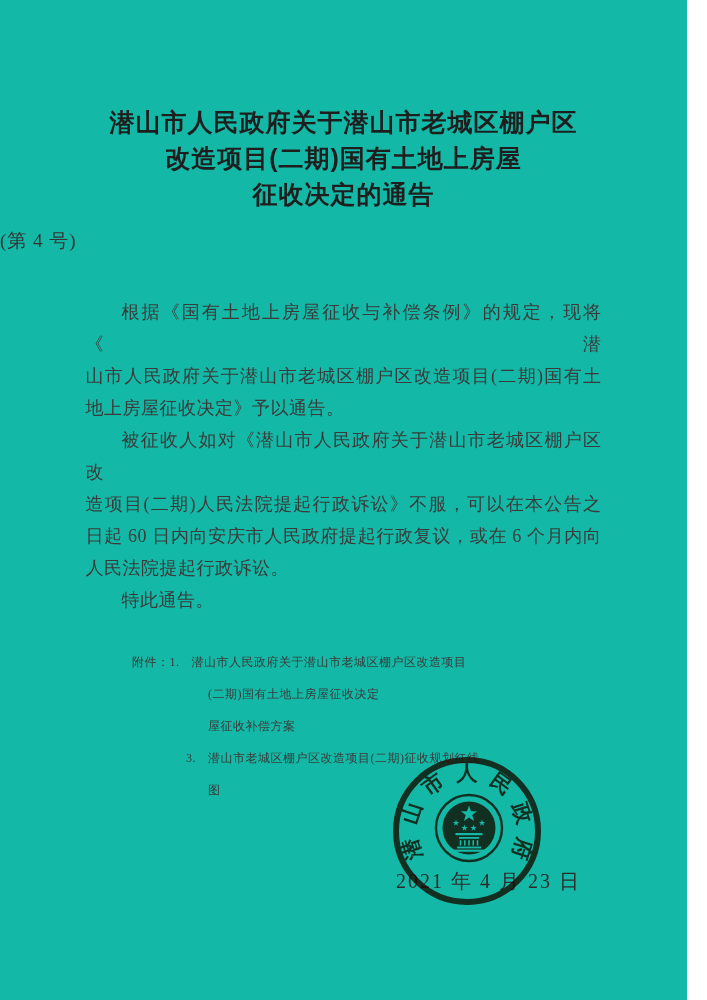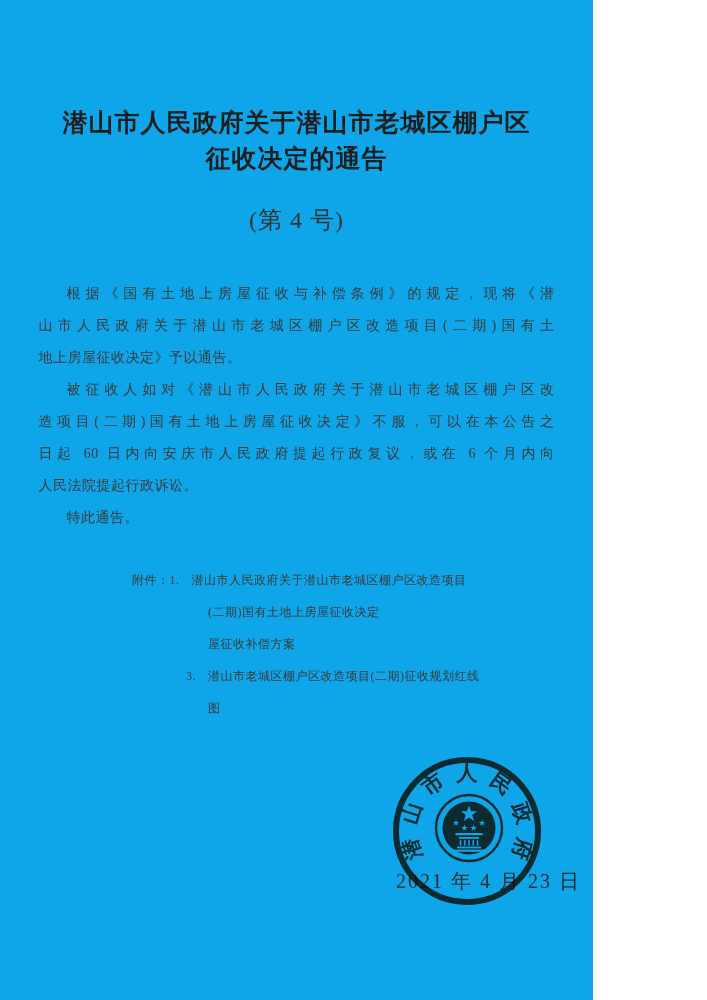--- a/index.html
+++ b/index.html
@@ -1,44 +1,43 @@
 <!DOCTYPE html>
 <html style="--seal: #d63a2b;"><head>
 <meta charset="utf-8">
 <style>
   html,body{margin:0;padding:0;background:#ffffff;}
   .page{
     position:relative;
-    width:593px;height:1000px;
-    background:#0ea5e9;
+    width:687px;height:1000px;
+    background:#14b8a6;
     overflow:hidden;
     font-family:"Liberation Serif",serif;
     color:#3a3a3a;
   }
   .title{
     padding-top:104px;
     text-align:center;
     font-family:"Liberation Sans",sans-serif;
     font-weight:700;
     font-size:25px;
     line-height:36px;
     letter-spacing:1px;
     color:#1e1e1e;
   }
   .doc-number{
-    margin-top:28px;
-    text-align:center;
-    font-size:24px;
+    margin-top:16px;
+    font-size:19px;
     letter-spacing:1px;
     color:#333333;
   }
   .body-block{
     width:516px;
     margin:42px auto 4px;
-    font-size:14px;
+    font-size:18px;
     line-height:32px;
     letter-spacing:0.5px;
   }
   .body-line{white-space:nowrap;}
   .body-line.stretch{
     white-space:normal;
     text-align:justify;
     text-align-last:justify;
   }
   .body-line.indent{text-indent:2em;}
@@ -84,31 +83,32 @@
   .seal .gate{fill:#ffffff;}
   .seal .star{fill:#ffffff;}
 </style>
 </head>
 <body>
 
 <div class="page">
 
   <div class="title">
     <div>潜山市人民政府关于潜山市老城区棚户区</div>
+    <div>改造项目(二期)国有土地上房屋</div>
     <div>征收决定的通告</div>
   </div>
 
   <div class="doc-number">(第 4 号)</div>
 
   <div class="body-block">
     <div class="body-line indent stretch">根据《国有土地上房屋征收与补偿条例》的规定，现将《潜</div>
     <div class="body-line stretch">山市人民政府关于潜山市老城区棚户区改造项目(二期)国有土</div>
     <div class="body-line">地上房屋征收决定》予以通告。</div>
     <div class="body-line indent stretch">被征收人如对《潜山市人民政府关于潜山市老城区棚户区改</div>
-    <div class="body-line stretch">造项目(二期)国有土地上房屋征收决定》不服，可以在本公告之</div>
+    <div class="body-line stretch">造项目(二期)人民法院提起行政诉讼》不服，可以在本公告之</div>
     <div class="body-line stretch">日起 60 日内向安庆市人民政府提起行政复议，或在 6 个月内向</div>
     <div class="body-line">人民法院提起行政诉讼。</div>
     <div class="body-line indent">特此通告。</div>
   </div>
 
   <div class="attachments">
     <div class="attach-row">
       <span class="attach-label">附件：</span><span class="num">1.</span><span>潜山市人民政府关于潜山市老城区棚户区改造项目</span>
     </div>
     <div class="attach-row cont">(二期)国有土地上房屋征收决定</div>

